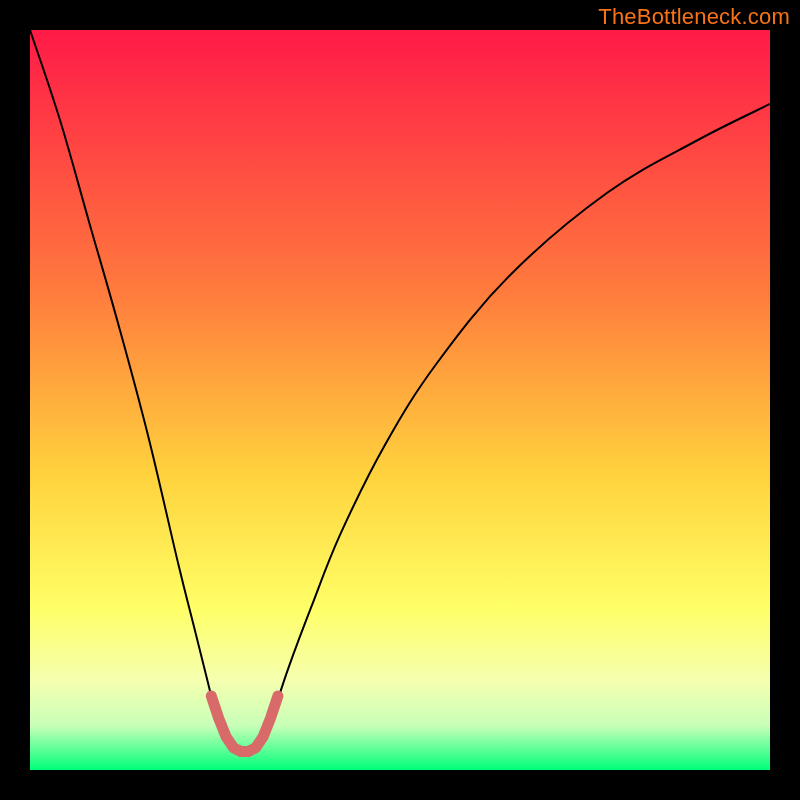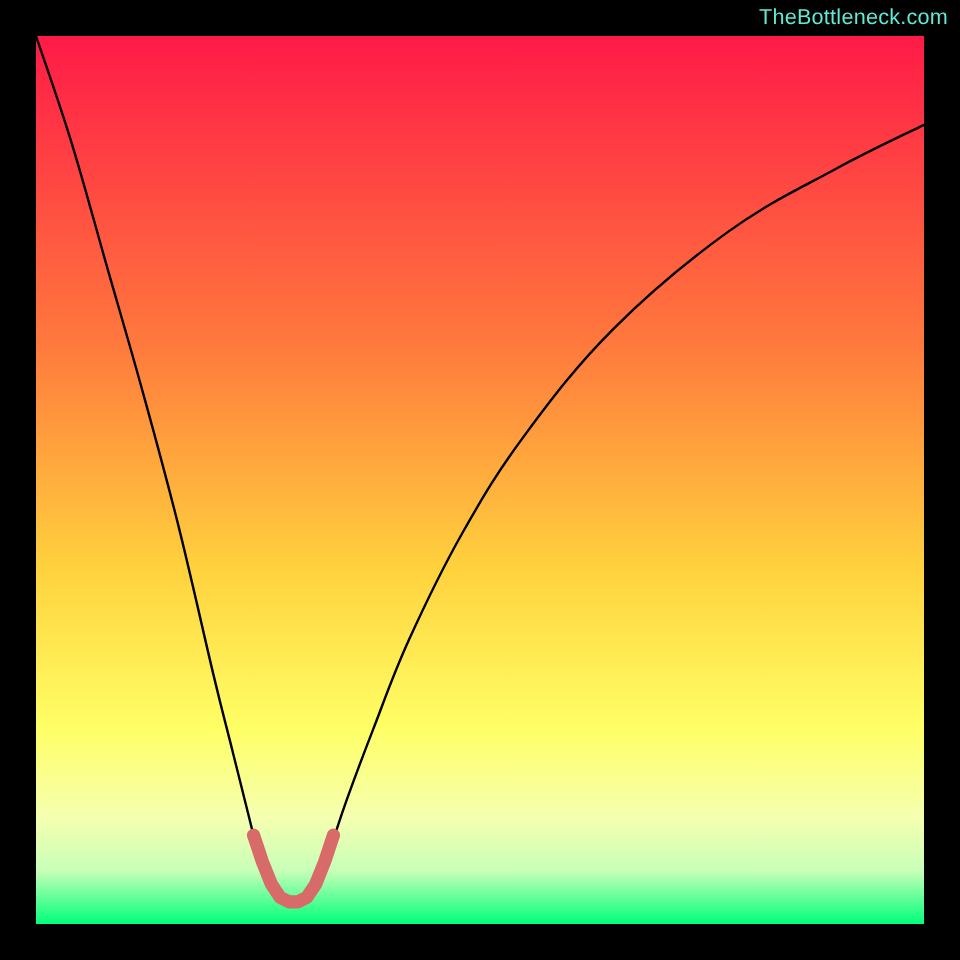--- a/index.html
+++ b/index.html
@@ -16,22 +16,22 @@
     left: 30px;
     top: 30px;
     width: 740px;
     height: 740px;
     background: #000;
   }
   .watermark {
     position: absolute;
     top: 4px;
     right: 10px;
-    color: #5eead4;
-    font-size: 18px;
+    color: #f97316;
+    font-size: 22px;
     font-weight: 500;
     letter-spacing: 0.2px;
     z-index: 10;
   }
   svg {
     display: block;
   }
 </style>
 </head>
 <body>

